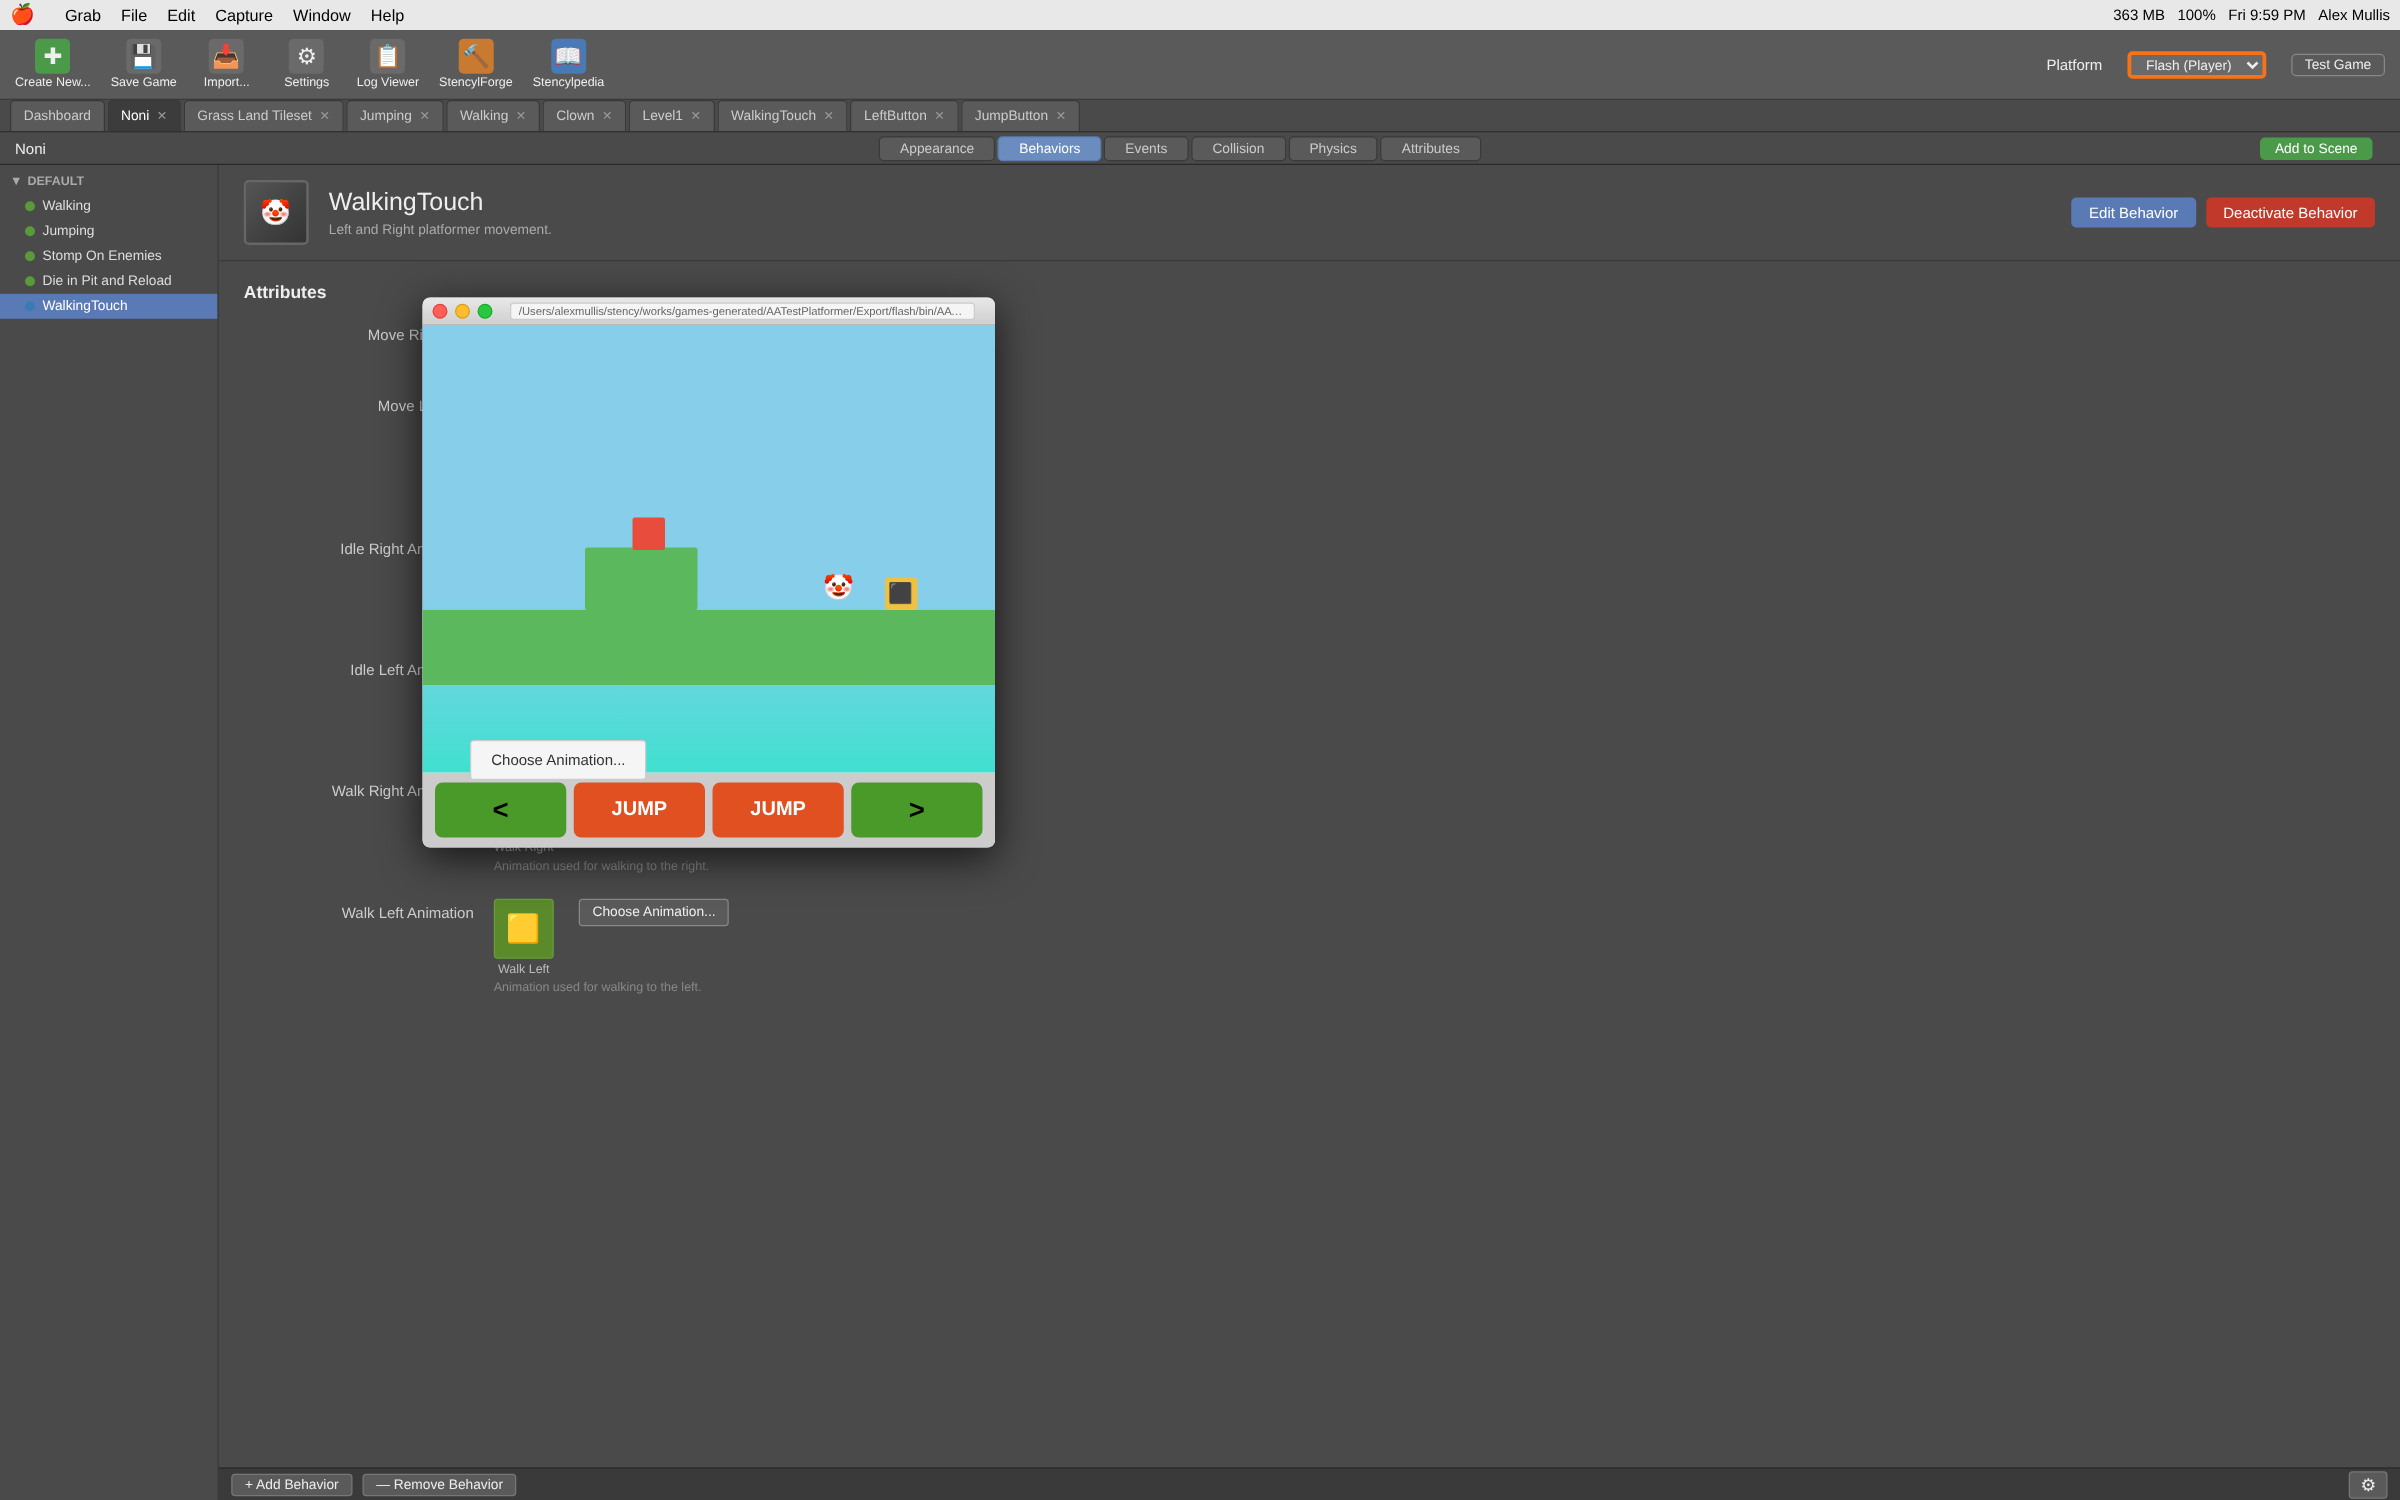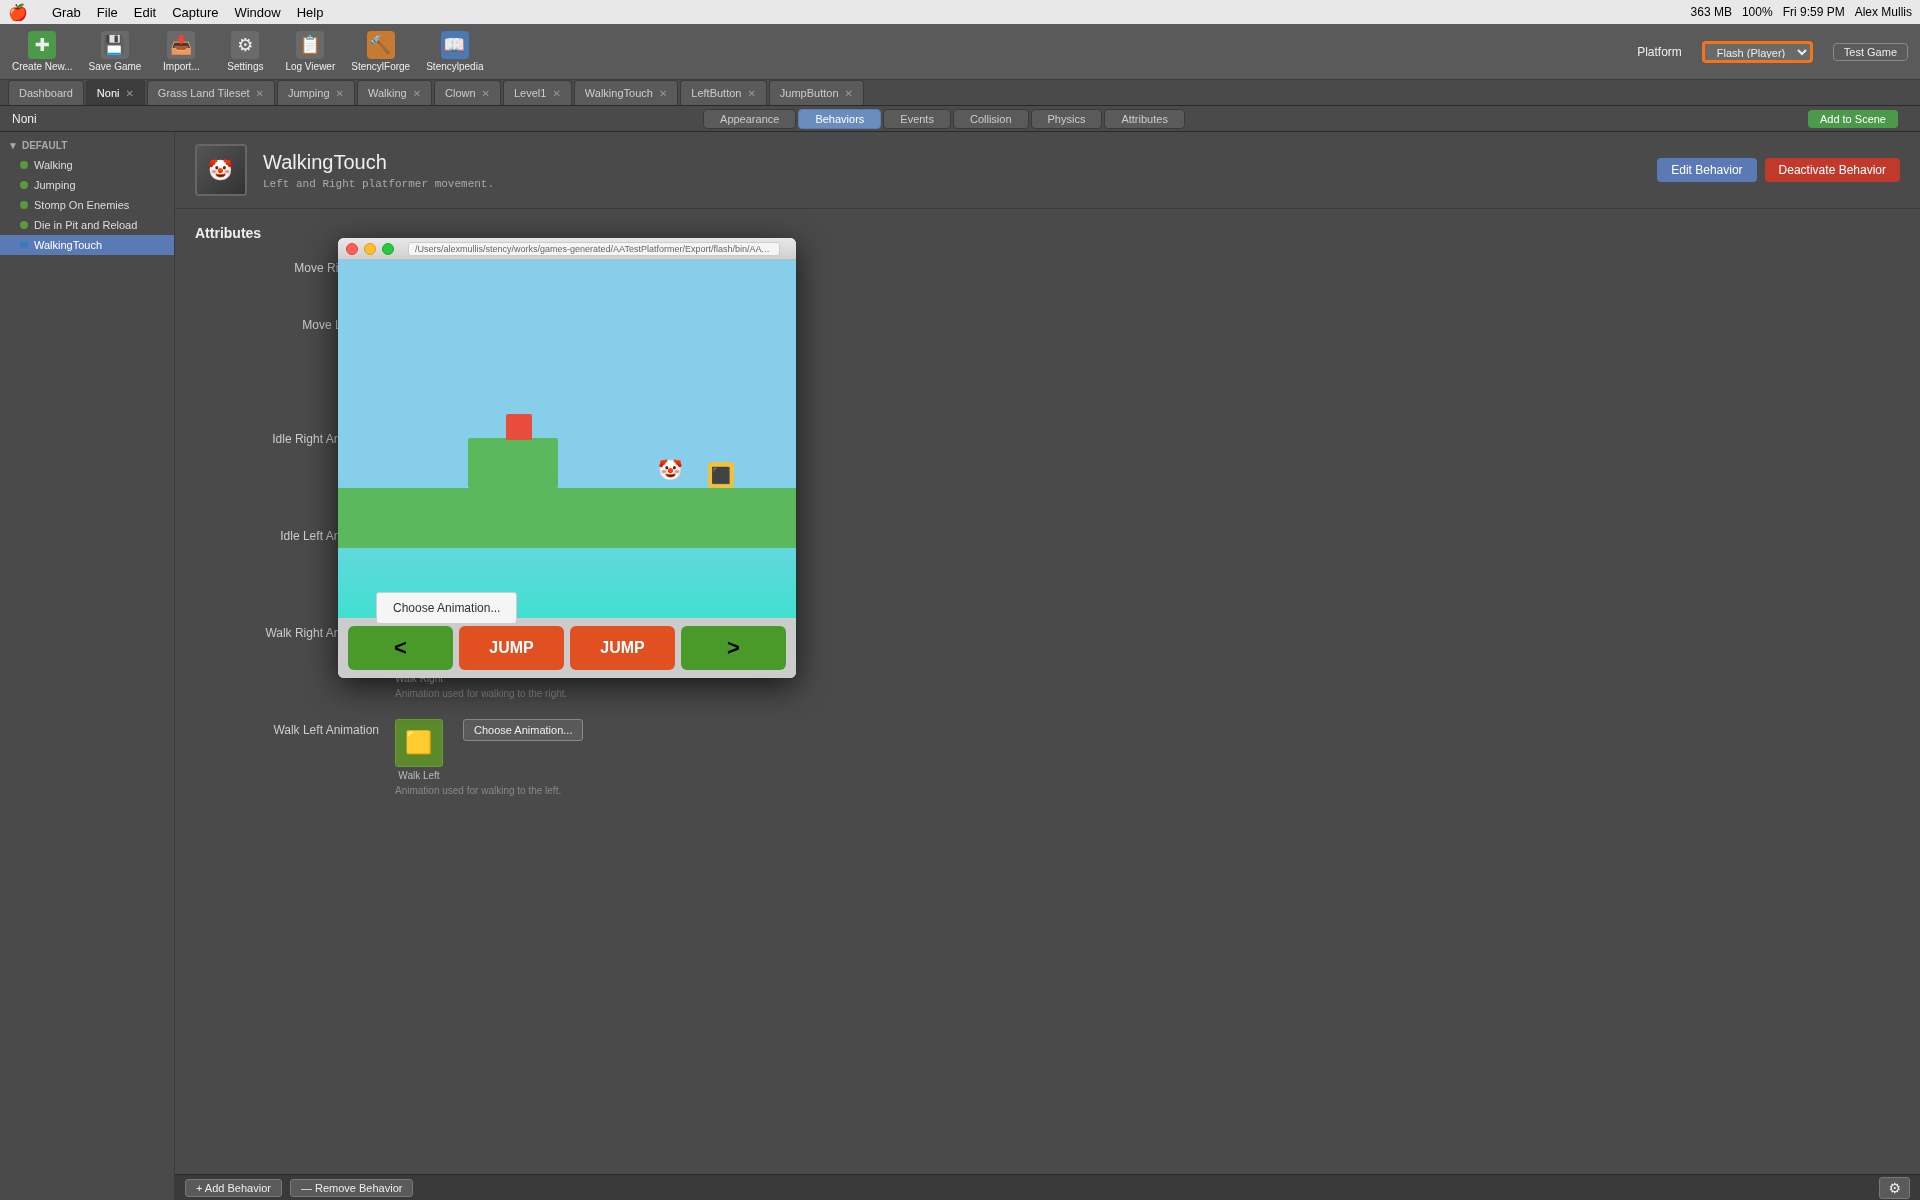--- a/index.html
+++ b/index.html
@@ -48,21 +48,21 @@
     .sidebar-item .dot { width: 8px; height: 8px; border-radius: 50%; flex-shrink: 0; }
 
     
     .content { flex: 1; display: flex; flex-direction: column; overflow: hidden; }
 
     
     .behavior-header { padding: 12px 20px; background: #4a4a4a; border-bottom: 1px solid #3a3a3a; display: flex; align-items: center; gap: 16px; }
     .behavior-icon { width: 52px; height: 52px; background: #333; border: 2px solid #666; border-radius: 4px; display: flex; align-items: center; justify-content: center; overflow: hidden; }
     .behavior-icon-inner { width: 48px; height: 48px; background: linear-gradient(135deg, #555, #333); display: flex; align-items: center; justify-content: center; font-size: 20px; }
     .behavior-title { font-size: 20px; color: #eee; }
-    .behavior-subtitle { font-size: 11px; color: #aaa; margin-top: 4px; font-family: Liberation Mono, monospace; }
+    .behavior-subtitle { font-size: 11px; color: #aaa; margin-top: 4px; }
     .behavior-actions { margin-left: auto; display: flex; gap: 8px; }
     .edit-btn { background: #5a7ab5; color: #fff; border: none; border-radius: 4px; padding: 5px 14px; font-size: 12px; cursor: pointer; }
     .deactivate-btn { background: #c0392b; color: #fff; border: none; border-radius: 4px; padding: 5px 14px; font-size: 12px; cursor: pointer; }
 
     
     .attributes-area { flex: 1; overflow-y: auto; padding: 16px 20px; background: #4a4a4a; }
     .attributes-title { font-size: 14px; color: #eee; margin-bottom: 16px; font-weight: bold; }
     .attr-row { display: flex; align-items: flex-start; margin-bottom: 20px; }
     .attr-label { width: 200px; text-align: right; padding-right: 16px; color: #ccc; font-size: 12px; padding-top: 4px; }
     .attr-content { flex: 1; }

